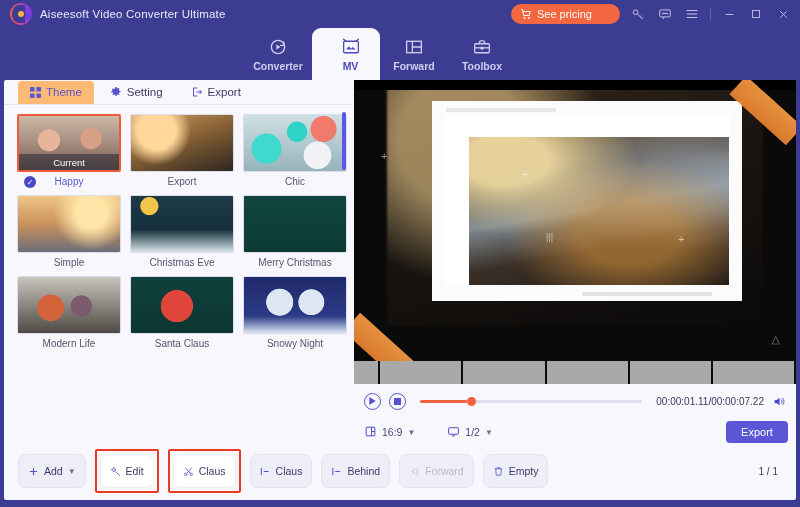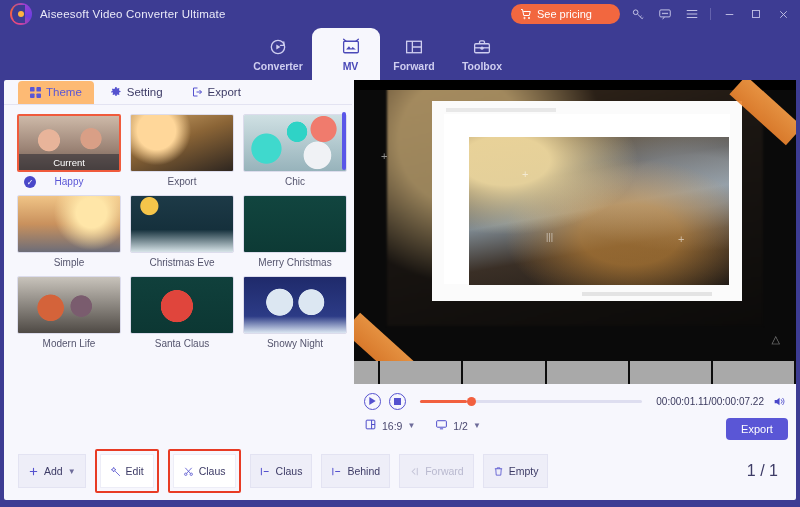--- a/index.html
+++ b/index.html
@@ -234,47 +234,47 @@
     width: 17px; height: 17px; border: 1.4px solid #5552cf; border-radius: 50%;
     display: flex; align-items: center; justify-content: center;
     color: #5552cf; cursor: pointer; flex: none;
   }
   .seek { flex: 1; height: 3px; background: #dedef0; border-radius: 2px; position: relative; margin: 0 6px; }
   .seek-fill { position: absolute; left: 0; top: 0; height: 3px; width: 21%; background: #f2603f; border-radius: 2px; }
   .seek-knob { position: absolute; left: 21%; top: -3px; width: 9px; height: 9px; border-radius: 50%; background: #f2603f; }
   .time-text { font-size: 10px; color: #3b3a5e; font-family: "Liberation Sans", sans-serif; white-space: nowrap; }
   .player-row2 {
     position: absolute; left: 10px; top: 34px; right: 8px; height: 28px;
-    display: flex; align-items: flex-start; gap: 6px;
+    display: flex; align-items: center; gap: 18px;
   }
   .ratio-group { display: flex; align-items: center; gap: 5px; color: #4a4870; font-size: 10.5px; cursor: pointer; }
   .caret { color: #6e6c9a; font-size: 8px; }
   .export-btn {
     margin-left: auto; background: #5a56d6; color: #fff; border: none;
     width: 62px; height: 22px; border-radius: 4px; font-size: 11px; cursor: pointer;
   }
   .toolbar-strip {
     position: absolute; left: 0; top: 376px; width: 792px; height: 30px;
     display: flex; align-items: center; padding-left: 14px; gap: 9px;
   }
   .tbtn {
     display: flex; align-items: center; gap: 5px; height: 22px;
     padding: 16px 9px; background: #eeeef8; border: 1px solid #e3e3f2;
-    border-radius: 0; font-size: 10.5px; color: #3d3b66; cursor: pointer;
+    border-radius: 8px; font-size: 10.5px; color: #3d3b66; cursor: pointer;
     white-space: nowrap;
   }
   .tbtn .gi { color: #5552cf; display: flex; align-items: center; }
   .tbtn.disabled { color: #b9b9cf; cursor: default; }
   .tbtn.disabled .gi { color: #c3c3d6; }
   .hl-box {
     position: relative; padding: 3px; border: 2px solid #e83b24; border-radius: 2px;
     display: flex; align-items: center;
   }
   .hl-box .tbtn { background: #fff; border-color: #ededf7; }
-  .page-ind { margin-left: auto; margin-right: 18px; font-size: 16px; color: #3d3b66; }
+  .page-ind { margin-left: auto; margin-right: 18px; font-size: 10px; color: #3d3b66; }
 
   
   .cliptrack {
     position: absolute; left: 0; top: 410px; width: 792px; height: 82px;
     display: flex; align-items: center; padding-left: 28px; gap: 12px;
   }
   .clip {
     position: relative; width: 110px; height: 62px;
     border: 2px solid #f05a3c; background: #111; overflow: hidden;
   }

